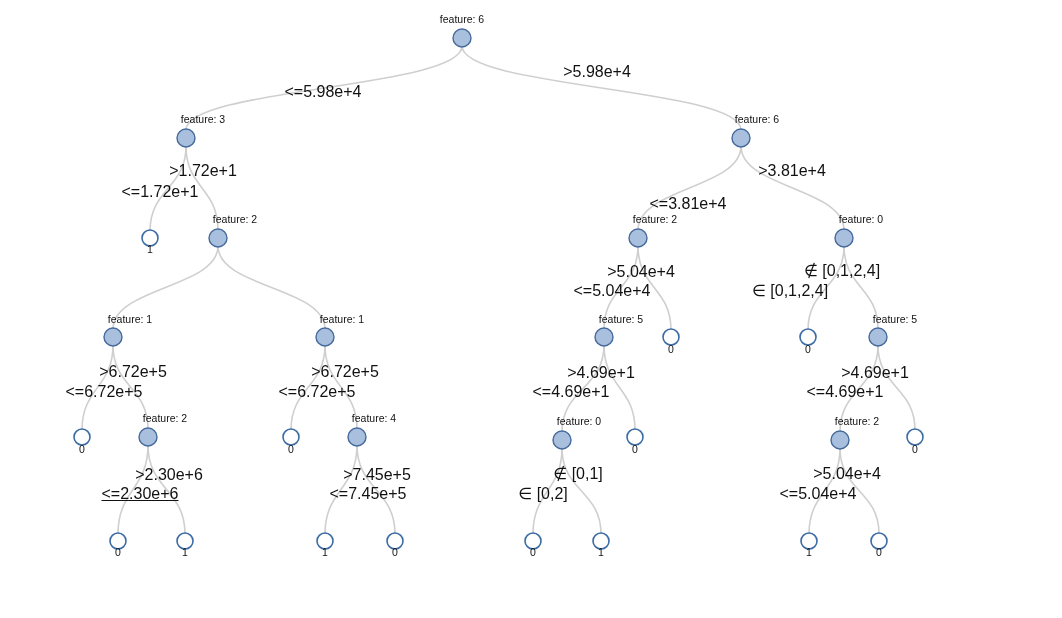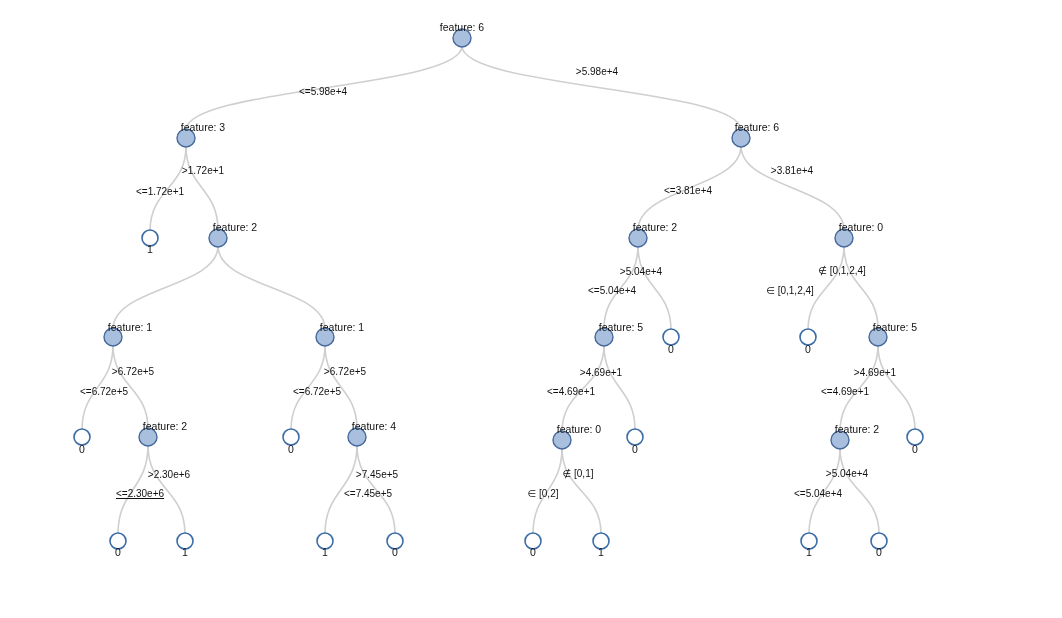--- a/index.html
+++ b/index.html
@@ -45,24 +45,23 @@
     position: absolute;
     font-family: "Liberation Sans", sans-serif;
     font-size: 10.5px;
     color: #1a1a1a;
     white-space: nowrap;
     line-height: 1;
   }
   .lbl-feature {
     font-size: 10.5px;
     color: #111111;
-    margin-top: 8px;
   }
   .lbl-edge {
-    font-size: 10px;
+    font-size: 16px;
     color: #111111;
   }
   .lbl-leafval {
     font-size: 10.5px;
     color: #111111;
   }
 </style>
 </head>
 <body>
 
@@ -128,21 +127,21 @@
         <circle cx="601" cy="541" r="8" class="node-leaf"></circle>
         <circle cx="809" cy="541" r="8" class="node-leaf"></circle>
         <circle cx="879" cy="541" r="8" class="node-leaf"></circle>
       </g>
   </svg>
   <div id="labels-layer">
       <div class="lbl lbl-edge" style="left: 323px; top: 92px; transform: translate(-50%, -50%);">&lt;=5.98e+4</div>
       <div class="lbl lbl-edge" style="left: 597px; top: 72px; transform: translate(-50%, -50%);">&gt;5.98e+4</div>
       <div class="lbl lbl-edge" style="left: 160px; top: 192px; transform: translate(-50%, -50%);">&lt;=1.72e+1</div>
       <div class="lbl lbl-edge" style="left: 203px; top: 171px; transform: translate(-50%, -50%);">&gt;1.72e+1</div>
-      <div class="lbl lbl-edge" style="left: 688px; top: 191px; transform: translate(-50%, -50%);">&lt;=3.81e+4</div>
+      <div class="lbl lbl-edge" style="left: 688px; top: 204px; transform: translate(-50%, -50%);">&lt;=3.81e+4</div>
       <div class="lbl lbl-edge" style="left: 792px; top: 171px; transform: translate(-50%, -50%);">&gt;3.81e+4</div>
       <div class="lbl lbl-edge" style="left: 104px; top: 392px; transform: translate(-50%, -50%);">&lt;=6.72e+5</div>
       <div class="lbl lbl-edge" style="left: 133px; top: 372px; transform: translate(-50%, -50%);">&gt;6.72e+5</div>
       <div class="lbl lbl-edge" style="left: 317px; top: 392px; transform: translate(-50%, -50%);">&lt;=6.72e+5</div>
       <div class="lbl lbl-edge" style="left: 345px; top: 372px; transform: translate(-50%, -50%);">&gt;6.72e+5</div>
       <div class="lbl lbl-edge" style="left: 612px; top: 291px; transform: translate(-50%, -50%);">&lt;=5.04e+4</div>
       <div class="lbl lbl-edge" style="left: 641px; top: 272px; transform: translate(-50%, -50%);">&gt;5.04e+4</div>
       <div class="lbl lbl-edge" style="left: 790px; top: 291px; transform: translate(-50%, -50%);">∈ [0,1,2,4]</div>
       <div class="lbl lbl-edge" style="left: 842px; top: 271px; transform: translate(-50%, -50%);">∉ [0,1,2,4]</div>
       <div class="lbl lbl-edge" style="left: 571px; top: 392px; transform: translate(-50%, -50%);">&lt;=4.69e+1</div>

